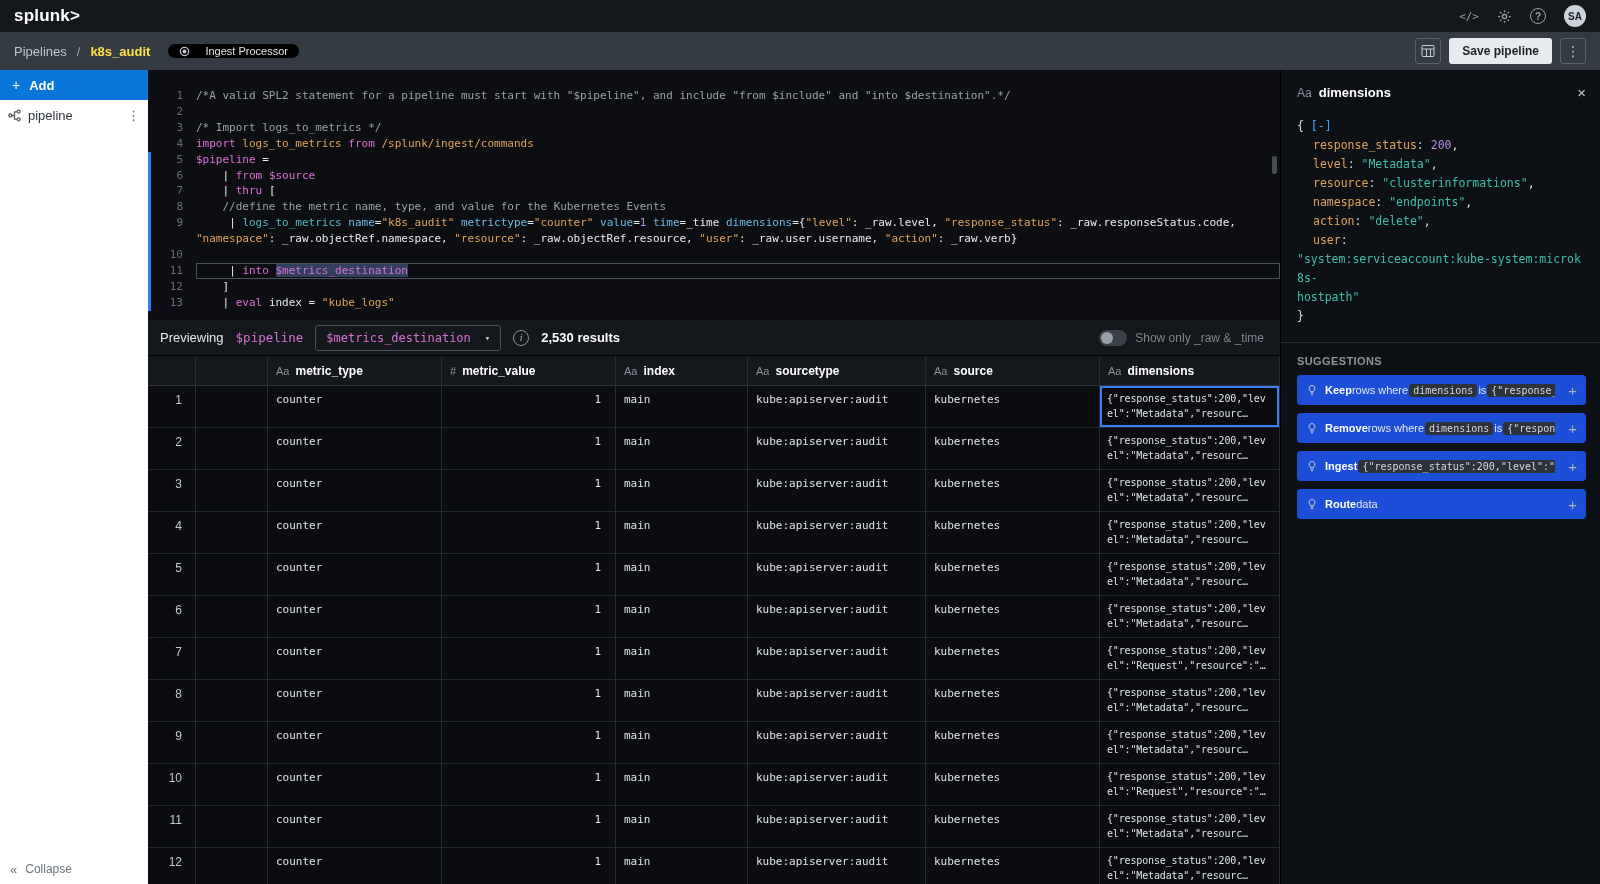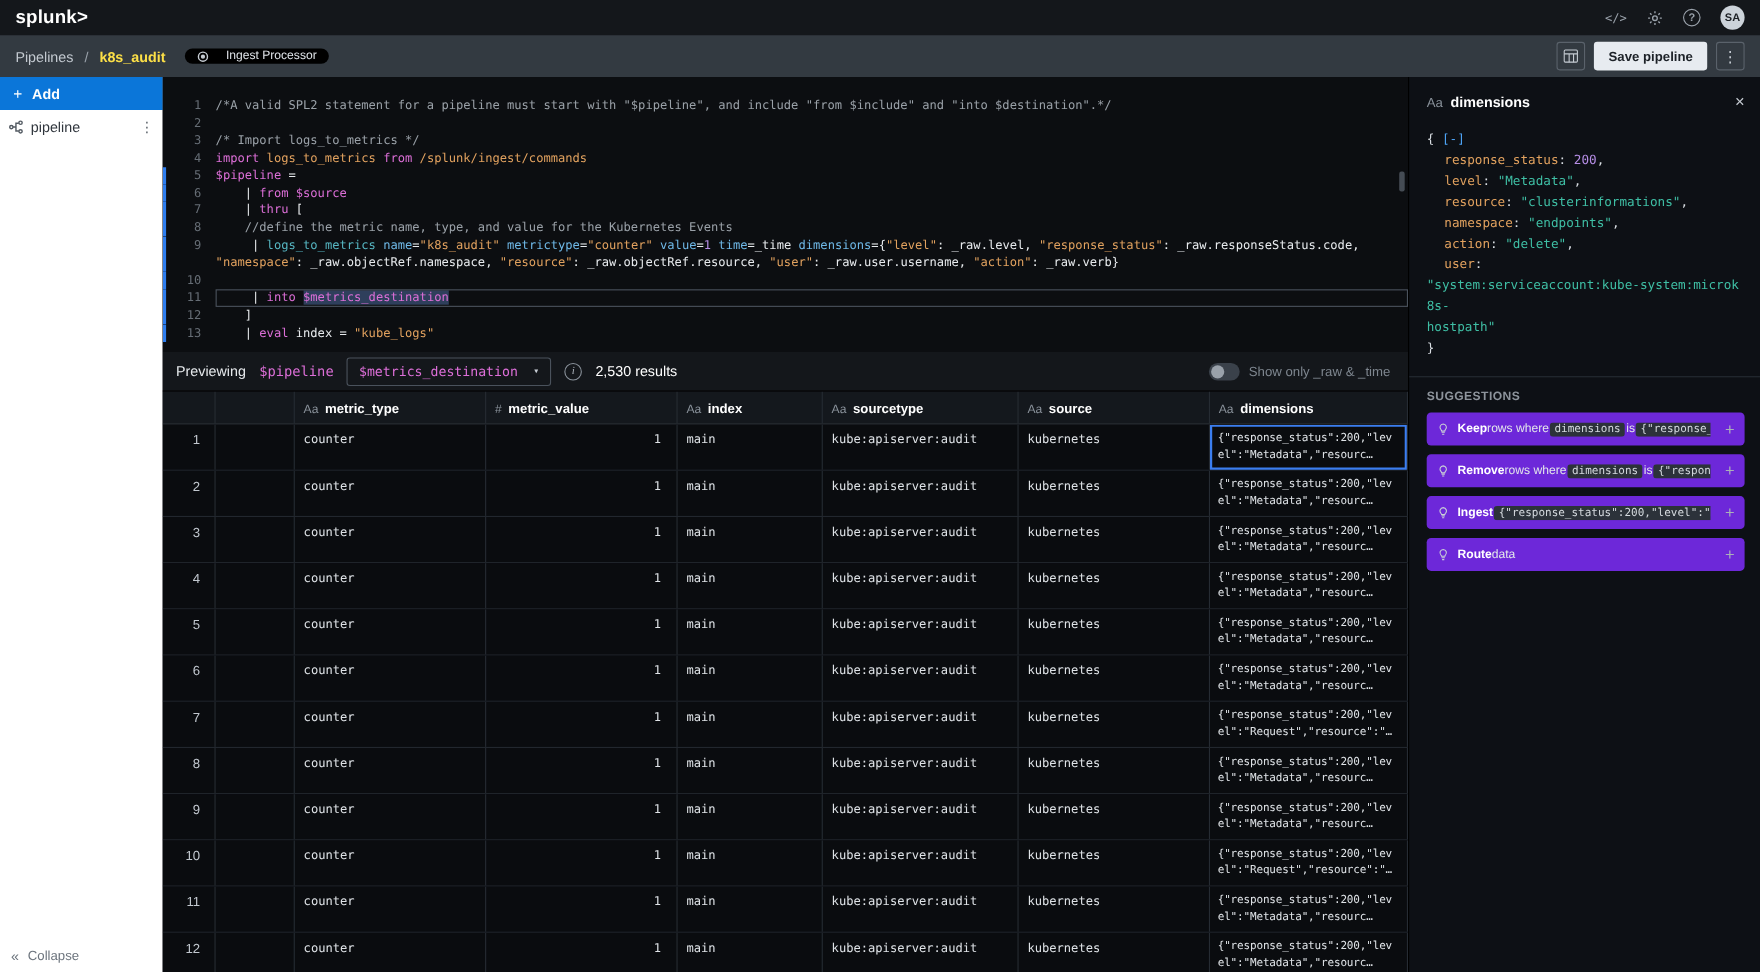--- a/index.html
+++ b/index.html
@@ -57,21 +57,21 @@
 .tok-sel{background:rgba(92,125,185,.45)}
 .ed-scroll{position:absolute;right:3px;top:86px;width:5px;height:18px;background:#454c54;border-radius:2px}
 
 
 .preview{height:36px;background:#14171b;display:flex;align-items:center;gap:12px;padding:0 12px;border-bottom:1px solid #000}
 .prev-label{color:#e6e9ec;font-size:13px}
 .prev-pipe{color:#dd6fd8;font-size:12.5px}
 .dd{height:26px;border:1px solid #4a525c;border-radius:3px;display:flex;align-items:center;gap:14px;padding:0 10px;color:#dd6fd8;font-size:12px;cursor:pointer}
 .dd .caret{color:#c6ccd3;font-size:9px}
 .info{width:16px;height:16px;border:1px solid #8a929b;border-radius:50%;color:#aab1ba;font-size:10px;font-style:italic;display:flex;align-items:center;justify-content:center;font-family:"Liberation Serif",serif;flex:none}
-.count{color:#fff;font-size:13px;font-weight:400}
+.count{color:#fff;font-size:13px;font-weight:700}
 .preview-right{margin-left:auto;display:flex;align-items:center;gap:8px;padding-right:4px}
 .toggle{width:28px;height:16px;background:#3a414a;border-radius:8px;position:relative;cursor:pointer}
 .knob{position:absolute;left:2px;top:2px;width:12px;height:12px;border-radius:50%;background:#99a1aa}
 .toggle-label{color:#7e868f;font-size:12px}
 
 
 .results{flex:1;overflow:hidden;background:#0a0c0f}
 .tr{display:grid;grid-template-columns:48px 72px 174px 174px 132px 178px 174px 1fr}
 .th-row{height:30px;background:#14181d;border-bottom:1px solid #2e343b}
 .th{display:flex;gap:6px;align-items:baseline;padding:8px 8px 0 8px;border-right:1px solid #262c33;overflow:hidden}
@@ -96,21 +96,21 @@
 .j-row{padding-left:16px;white-space:pre}
 .j-row0{white-space:pre}
 .j-key{color:#e2a25f}
 .j-str{color:#3fbfa5}
 .j-num{color:#b68ee6}
 .j-plain{color:#d9dee3}
 .j-collapse{color:#4da3f5;cursor:pointer}
 .j-wrap{color:#3fbfa5;word-break:break-all}
 .sugg-divider{border-top:1px solid #262c33;margin:16px -14px 0 -16px}
 .sugg-head{margin-top:12px;color:#8d949c;font-size:11px;font-weight:700;letter-spacing:.4px}
-.sugg{margin-top:8px;background:#6d28d9;border-radius:4px;min-height:30px;display:flex;align-items:center;gap:7px;padding:0 9px;color:#e3e7ea;font-size:11px;white-space:nowrap;overflow:hidden;cursor:pointer}
+.sugg{margin-top:8px;background:#1d4ed8;border-radius:4px;min-height:30px;display:flex;align-items:center;gap:7px;padding:0 9px;color:#e3e7ea;font-size:11px;white-space:nowrap;overflow:hidden;cursor:pointer}
 .sugg b{font-weight:700;color:#fff;flex:none}
 .sugg .txt{overflow:hidden;display:flex;align-items:center;gap:0;min-width:0}
 .sugg .txt>span{flex:none}
 .chip{font-family:"DejaVu Sans Mono",monospace;font-size:10px;background:#2c323a;border-radius:3px;padding:1px 4px;color:#d4d9de;margin:0 1px}
 .sugg .plus{margin-left:auto;color:#aab1b8;font-size:15px;flex:none;padding-left:6px}
 .bulb{flex:none;display:flex;align-items:center}
 svg{display:block}
 </style>
 </head>
 <body>

